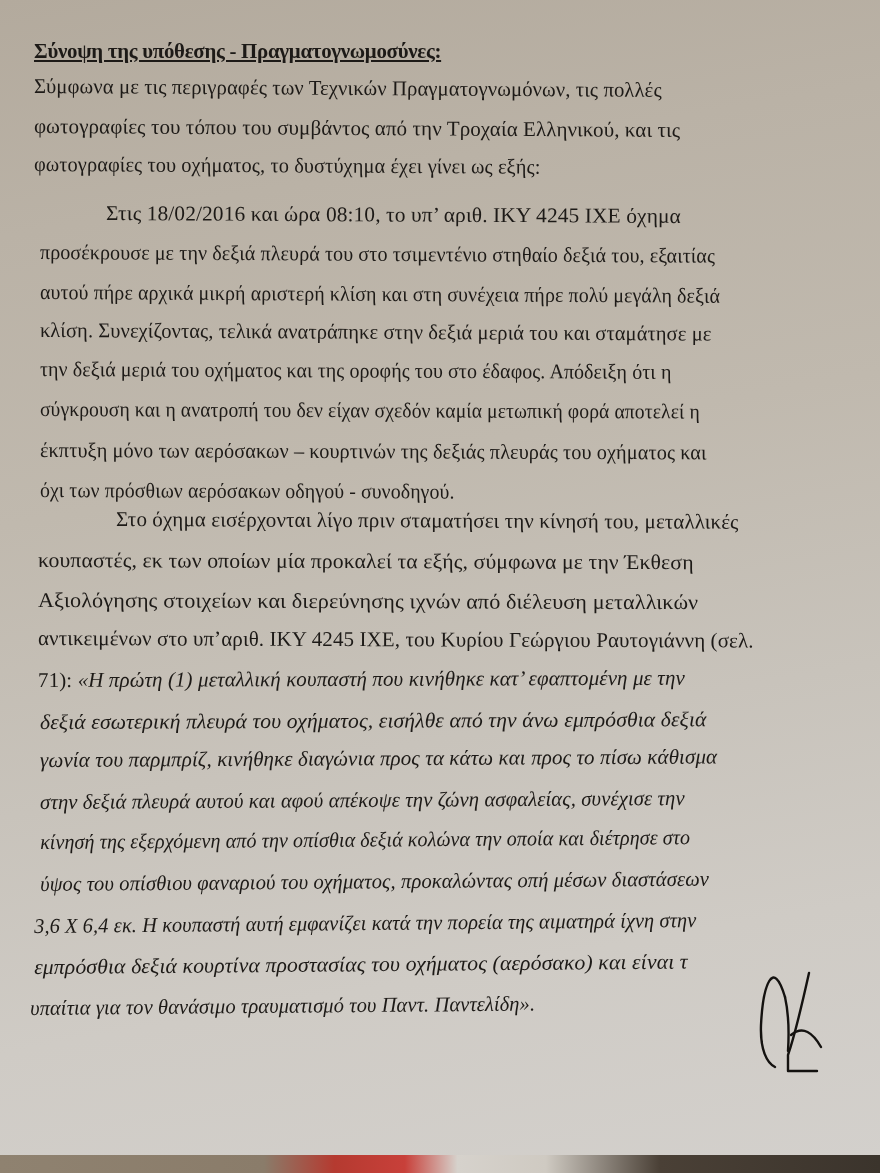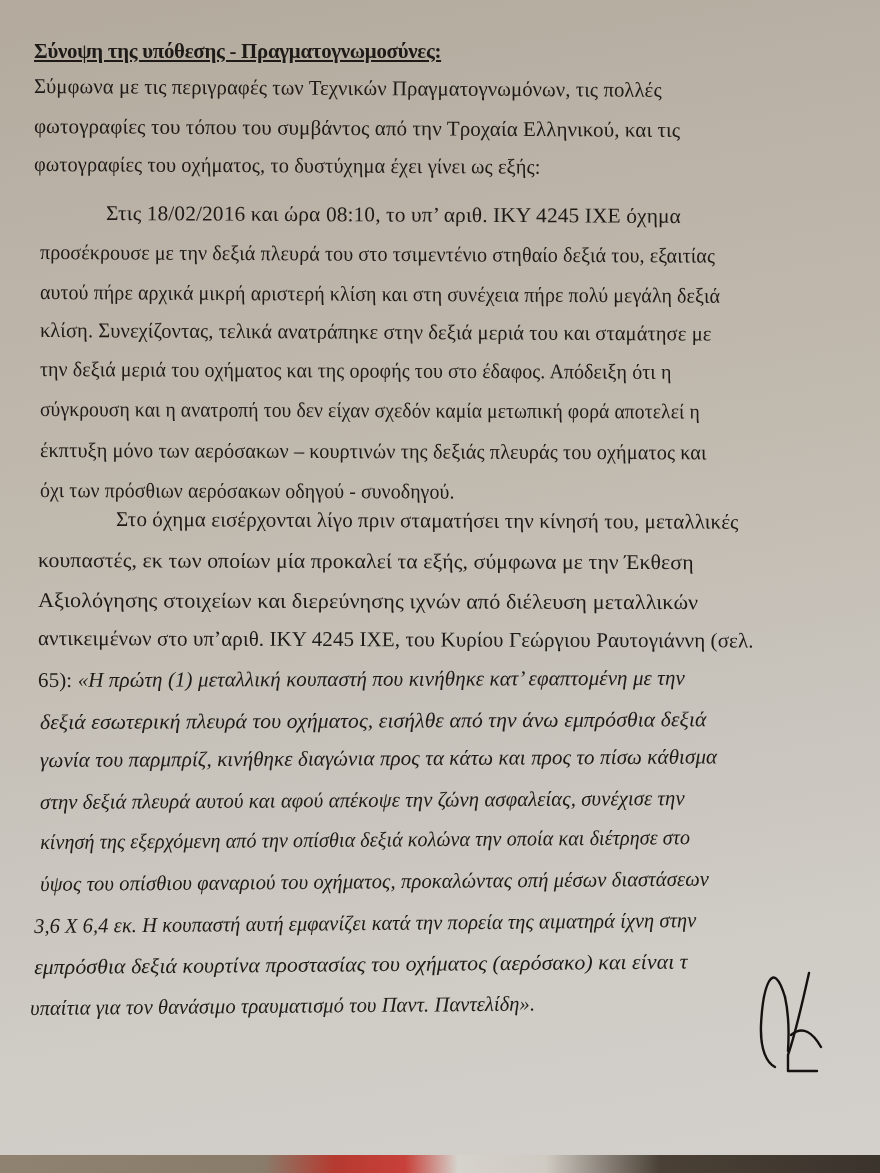--- a/index.html
+++ b/index.html
@@ -58,21 +58,21 @@
     <div class="line" style="left:40px; top:397px; transform: scaleX(0.935) rotate(0.2deg);">σύγκρουση και η ανατροπή του δεν είχαν σχεδόν καμία μετωπική φορά αποτελεί η</div>
     <div class="line" style="left:40px; top:438px; transform: scaleX(0.965) rotate(0.2deg);">έκπτυξη μόνο των αερόσακων – κουρτινών της δεξιάς πλευράς του οχήματος και</div>
     <div class="line" style="left:40px; top:478px; transform: scaleX(0.945) rotate(0.2deg);">όχι των πρόσθιων αερόσακων οδηγού - συνοδηγού.</div>
 
     <div class="line" style="left:116px; top:507px; transform: scaleX(1.0) rotate(0.25deg);">Στο όχημα εισέρχονται λίγο πριν σταματήσει την κίνησή του, μεταλλικές</div>
     <div class="line" style="left:38px; top:548px; transform: scaleX(1.035) rotate(0.2deg);">κουπαστές, εκ των οποίων μία προκαλεί τα εξής, σύμφωνα με την Έκθεση</div>
     <div class="line" style="left:38px; top:588px; transform: scaleX(1.055) rotate(0.2deg);">Αξιολόγησης στοιχείων και διερεύνησης ιχνών από διέλευση μεταλλικών</div>
     <div class="line" style="left:38px; top:626px; transform: scaleX(1.0) rotate(0.2deg);">αντικειμένων στο υπ’αριθ. ΙΚΥ 4245 ΙΧΕ, του Κυρίου Γεώργιου Ραυτογιάννη (σελ.</div>
 
     <div class="line" style="left:38px; top:668px; transform: scaleX(1.0) rotate(-0.2deg);">
-      <span>65): </span><span class="italic">«Η πρώτη (1) μεταλλική κουπαστή που κινήθηκε κατ’ εφαπτομένη με την</span>
+      <span>71): </span><span class="italic">«Η πρώτη (1) μεταλλική κουπαστή που κινήθηκε κατ’ εφαπτομένη με την</span>
     </div>
     <div class="line italic" style="left:40px; top:710px; transform: scaleX(1.03) rotate(-0.25deg);">δεξιά εσωτερική πλευρά του οχήματος, εισήλθε από την άνω εμπρόσθια δεξιά</div>
     <div class="line italic" style="left:40px; top:748px; transform: scaleX(1.0) rotate(-0.3deg);">γωνία του παρμπρίζ, κινήθηκε διαγώνια προς τα κάτω και προς το πίσω κάθισμα</div>
     <div class="line italic" style="left:40px; top:790px; transform: scaleX(0.985) rotate(-0.35deg);">στην δεξιά πλευρά αυτού και αφού απέκοψε την ζώνη ασφαλείας, συνέχισε την</div>
     <div class="line italic" style="left:40px; top:830px; transform: scaleX(0.955) rotate(-0.4deg);">κίνησή της εξερχόμενη από την οπίσθια δεξιά κολώνα την οποία και διέτρησε στο</div>
     <div class="line italic" style="left:40px; top:872px; transform: scaleX(0.98) rotate(-0.45deg);">ύψος του οπίσθιου φαναριού του οχήματος, προκαλώντας οπή μέσων διαστάσεων</div>
     <div class="line italic" style="left:34px; top:914px; transform: scaleX(0.97) rotate(-0.5deg);">3,6 Χ 6,4 εκ. Η κουπαστή αυτή εμφανίζει κατά την πορεία της αιματηρά ίχνη στην</div>
     <div class="line italic" style="left:34px; top:955px; transform: scaleX(1.035) rotate(-0.5deg);">εμπρόσθια δεξιά κουρτίνα προστασίας του οχήματος (αερόσακο) και είναι τ</div>
     <div class="line italic" style="left:30px; top:996px; transform: scaleX(0.975) rotate(-0.5deg);">υπαίτια για τον θανάσιμο τραυματισμό του Παντ. Παντελίδη».</div>
 

